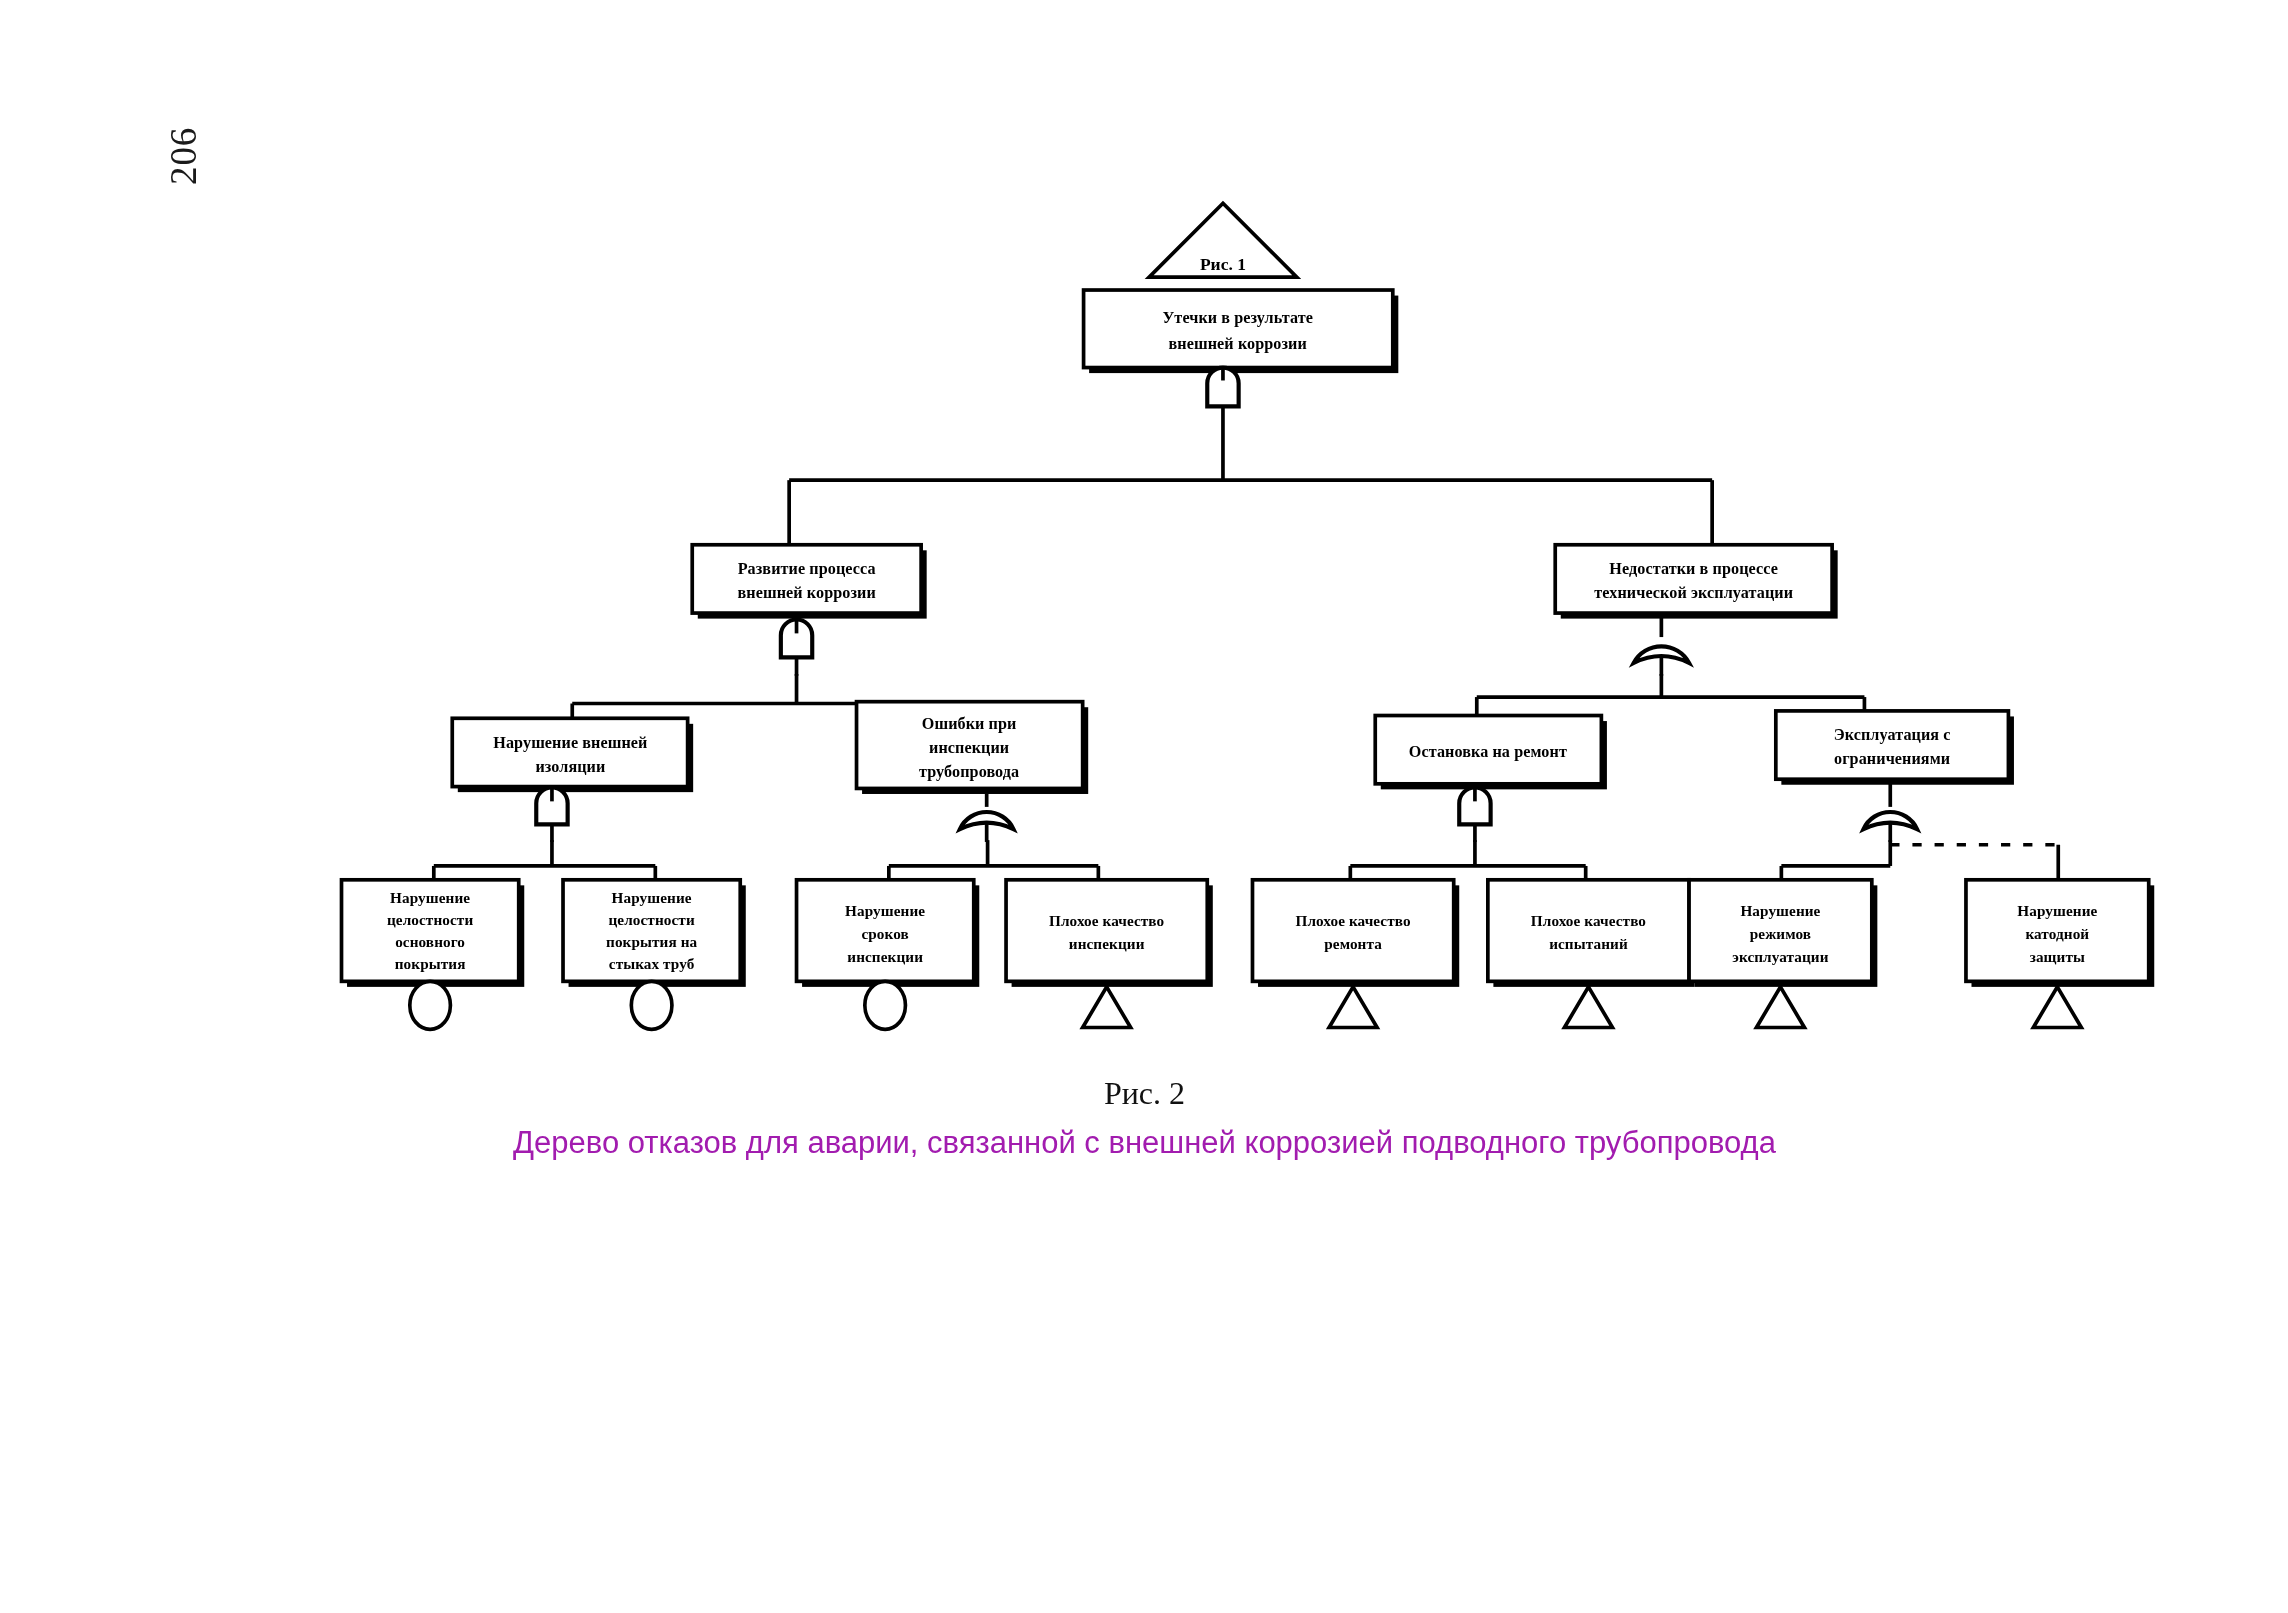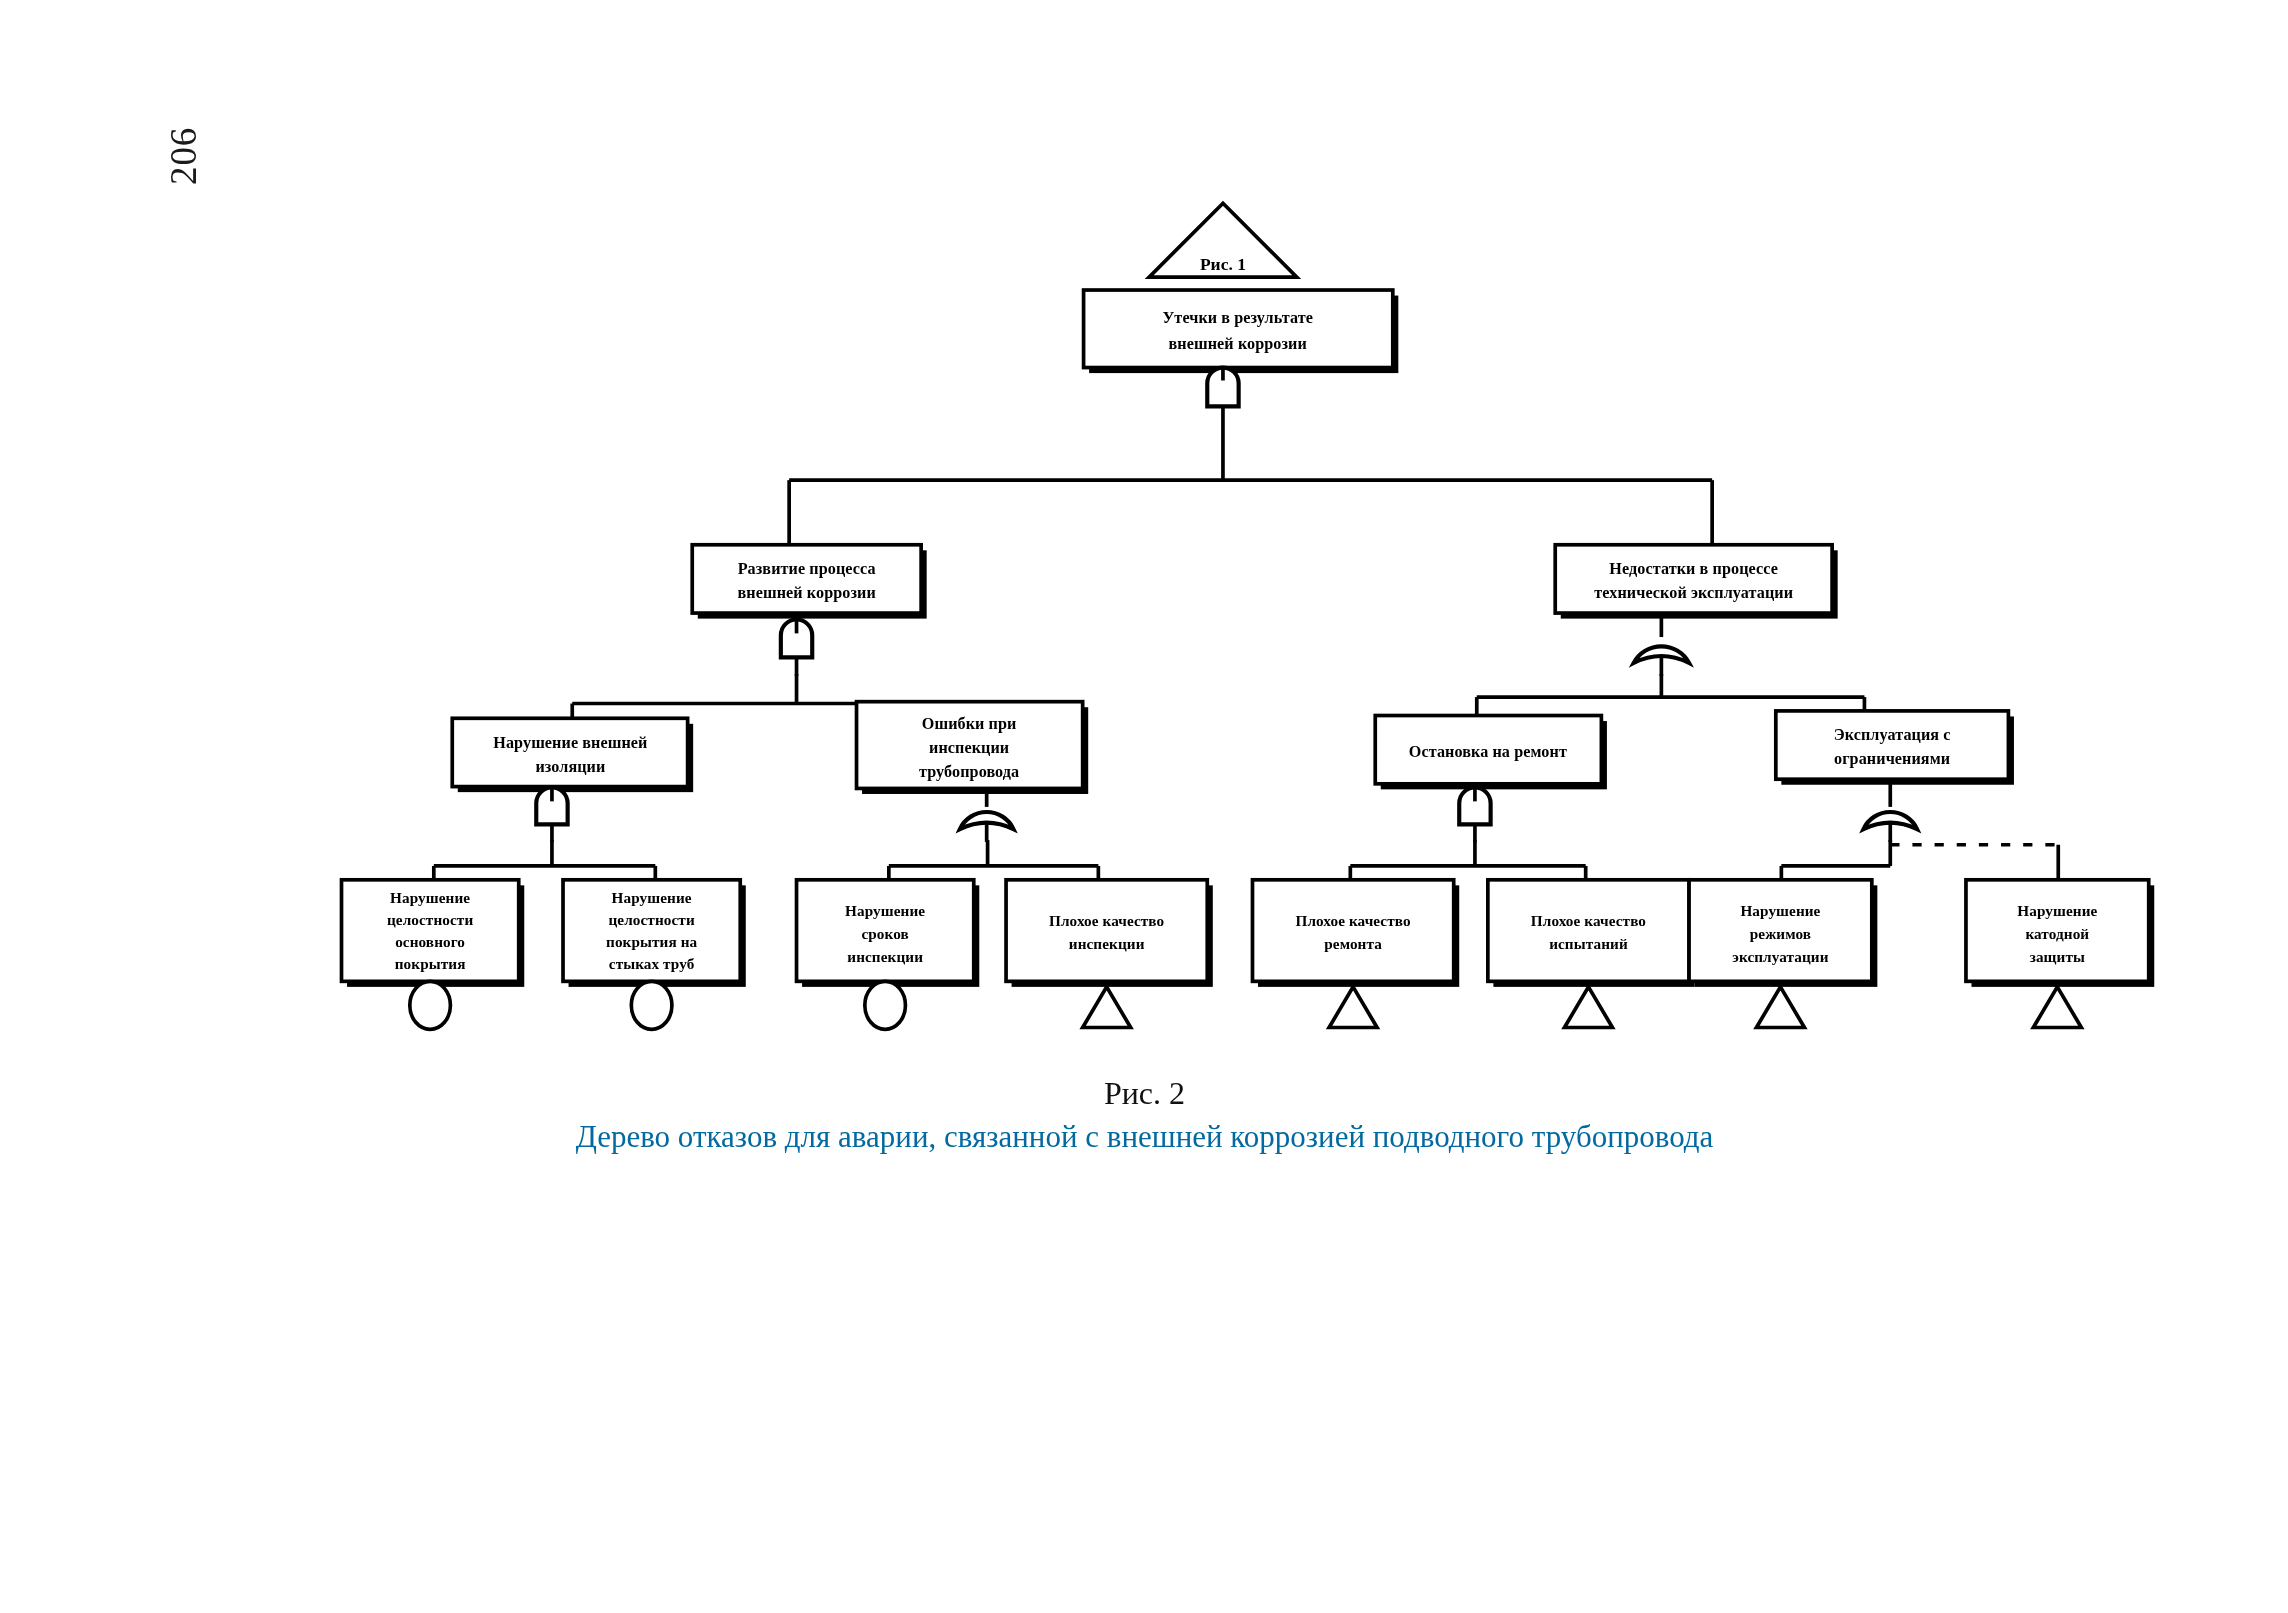--- a/index.html
+++ b/index.html
@@ -96,26 +96,26 @@
     position: absolute;
     left: 0;
     top: 1075px;
     width: 2289px;
     text-align: center;
   }
   #caption .cap-line1 {
     font-family: "Liberation Serif", serif;
     font-size: 32px;
     color: #111111;
-    margin-bottom: 7px;
+    margin-bottom: 13px;
   }
   #caption .cap-line2 {
-    font-family: Liberation Serif, serif;
+    font-family: Liberation Sans, sans-serif;
     font-size: 31px;
-    color: #0369a1;
+    color: #a21caf;
   }
 </style>
 </head>
 <body>
 
 <div id="page-number">206</div>
 
 <div id="diagram">
 <svg width="2289" height="1108" viewBox="0 0 2480 1200" xmlns="http://www.w3.org/2000/svg">
 

